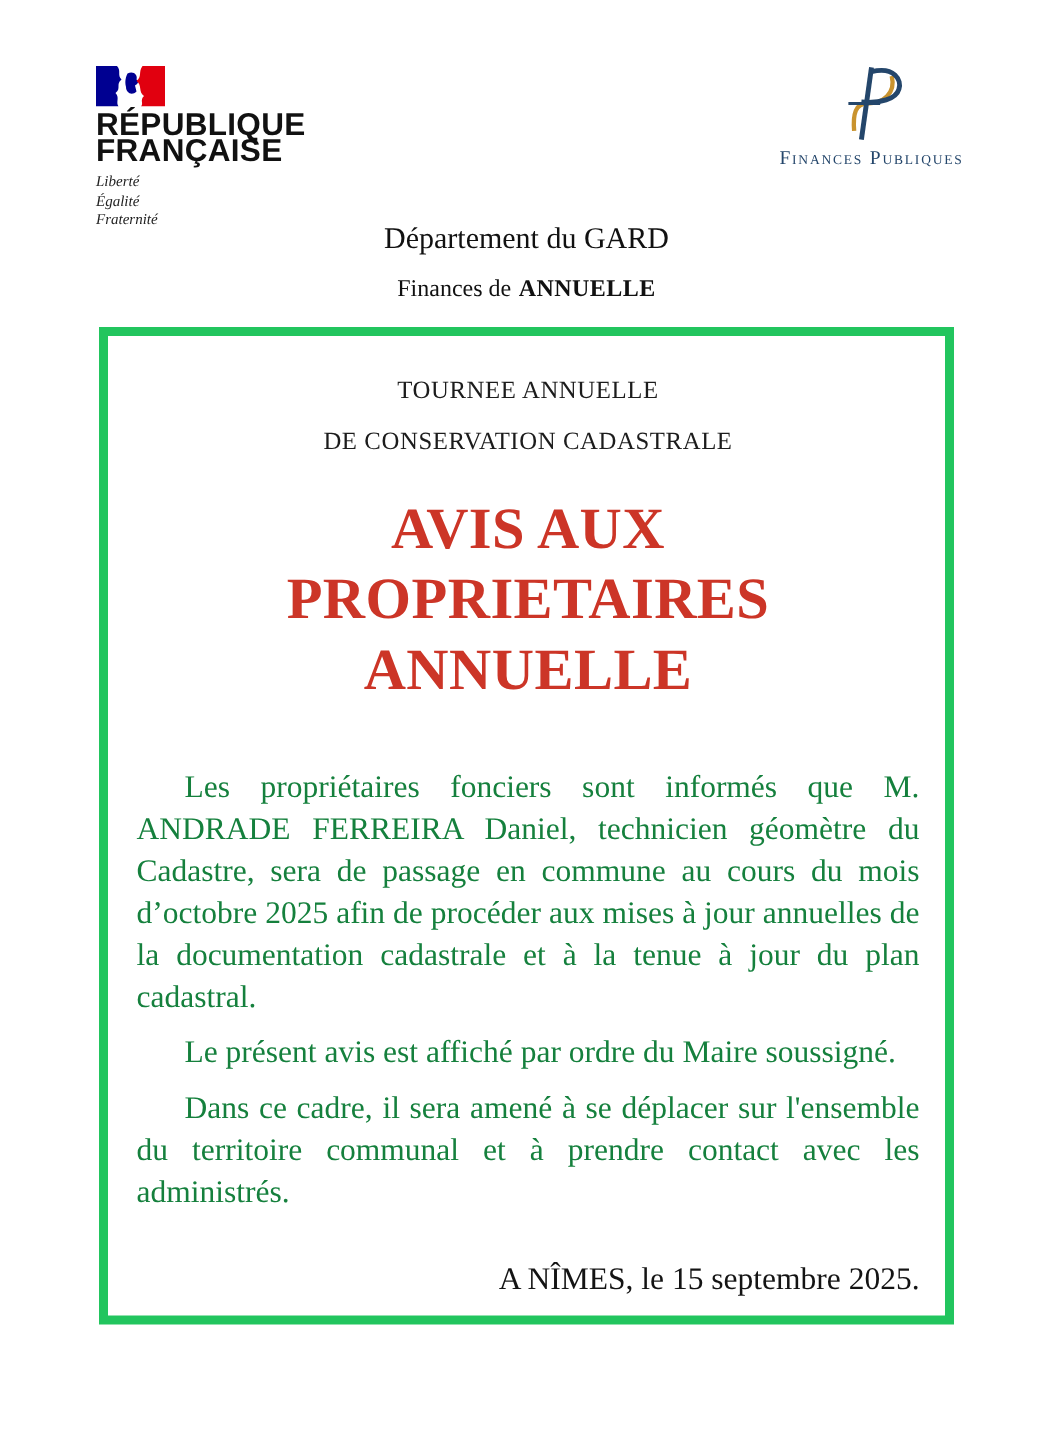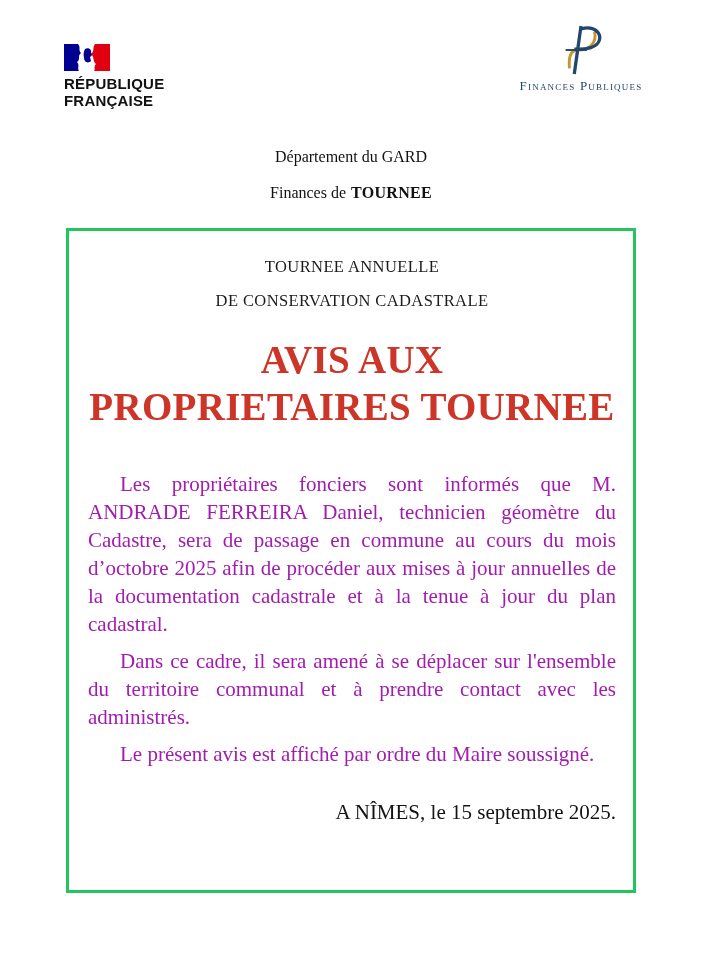--- a/index.html
+++ b/index.html
@@ -13,63 +13,63 @@
     color: #1a1a1a;
     overflow: hidden;
   }
 
   
   .rf-logo { position:absolute; left:64px; top:44px; }
   .rf-flag { display:block; margin-bottom:4px; }
   .rf-title {
     font-family:"Liberation Sans", sans-serif;
     font-weight:bold;
-    font-size:15px;
+    font-size:21px;
     line-height:17px;
     letter-spacing:0.2px;
     color:#111;
   }
   .rf-motto {
     margin-top:7px;
     font-style:italic;
     font-size:10px;
     line-height:12.5px;
     color:#222;
   }
 
   
-  .fp-logo { position:absolute; right:56px; top:24px; width:130px; text-align:center; }
+  .fp-logo { position:absolute; right:56px; top:43px; width:130px; text-align:center; }
   .fp-monogram { display:block; margin:0 auto 2px auto; }
   .fp-label {
     font-family:"Liberation Serif", serif;
     font-variant: small-caps;
     font-size:13px;
     letter-spacing:1.2px;
     color:#24466b;
     white-space:nowrap;
   }
 
   
   .dept-line {
     position:absolute; top:148px; left:0; width:100%;
-    text-align:center; font-size:16px; color:#111;
+    text-align:center; font-size:20px; color:#111;
   }
   .commune-line {
     position:absolute; top:184px; left:0; width:100%;
     text-align:center; font-size:16px; color:#111;
   }
   .commune-line b { margin-left:5px; letter-spacing:0.3px; }
 
   
   .notice-box {
     position:absolute;
-    left:66px; top:228px;
+    left:66px; top:218px;
     width:570px; height:665px;
     box-sizing:border-box;
-    border:3px solid #22c55e;
+    border:6px solid #22c55e;
     background:#ffffff;
     padding:26px 17px 0 19px;
   }
   .subtitle {
     text-align:center;
     font-size:16.5px;
     letter-spacing:0.4px;
     color:#1c1c1c;
   }
   .subtitle + .subtitle { margin-top:14px; }
@@ -82,21 +82,21 @@
     color:#cc3527;
     letter-spacing:0.3px;
   }
   .body-text { margin-top:40px; }
   .body-text p {
     margin:0;
     font-size:21px;
     line-height:28px;
     text-align:justify;
     text-indent:32px;
-    color:#a21caf;
+    color:#15803d;
   }
   .body-text p + p { margin-top:9px; }
   .date-line {
     margin-top:32px;
     text-align:right;
     font-size:21px;
     color:#141414;
   }
 </style>
 </head>
@@ -107,48 +107,53 @@
   <div class="rf-logo">
     <svg class="rf-flag" width="46" height="27" viewBox="0 0 46 27">
       <path d="M0,0 H14 C17,3 14,6 17,9 C13,12 17,15 13,18 C16,21 13,24 15,27 H0 Z" fill="#000091"></path>
       <path d="M21,5 C25,3 28,6 27,9 C29,10 28,12 26,13 L27,17 C24,20 20,18 20,14 C19,10 20,7 21,5 Z" fill="#000091"></path>
       <path d="M46,0 H31 C28,4 31,7 27,10 C31,13 28,17 32,20 C29,23 32,25 30,27 H46 Z" fill="#e1000f"></path>
     </svg>
     <div class="rf-title">
       <div>RÉPUBLIQUE</div>
       <div>FRANÇAISE</div>
     </div>
+    <div class="rf-motto">
+      <div>Liberté</div>
+      <div>Égalité</div>
+      <div>Fraternité</div>
+    </div>
   </div>
 
   <div class="fp-logo">
     <svg class="fp-monogram" width="48" height="52" viewBox="0 0 48 54">
       <path d="M38 8 C41 20 32 27 21 27 C13 27 11 34 12 46" stroke="#c9932e" stroke-width="3" fill="none"></path>
       <path d="M24 2 L17 52" stroke="#24466b" stroke-width="3.4" fill="none"></path>
       <path d="M24 5 C40 1 45 11 43 17 C41 24 30 27 17 26" stroke="#24466b" stroke-width="3.4" fill="none"></path>
       <path d="M8 27 H30" stroke="#24466b" stroke-width="2" fill="none"></path>
     </svg>
     <div class="fp-label">Finances Publiques</div>
   </div>
 
   <div class="dept-line">Département du GARD</div>
   <div class="commune-line">
-    <span>Finances de</span><b>TOURNEE</b>
+    <span>Finances de</span><b>ANNUELLE</b>
   </div>
 
   <div class="notice-box">
     <div class="subtitle">TOURNEE ANNUELLE</div>
     <div class="subtitle">DE CONSERVATION CADASTRALE</div>
 
     <div class="notice-title">
       <div>AVIS AUX</div>
-      <div>PROPRIETAIRES TOURNEE</div>
+      <div>PROPRIETAIRES ANNUELLE</div>
     </div>
 
     <div class="body-text">
       <p>Les propriétaires fonciers sont informés que M. ANDRADE FERREIRA Daniel, technicien géomètre du Cadastre, sera de passage en commune au cours du mois d’octobre 2025 afin de procéder aux mises à jour annuelles de la documentation cadastrale et à la tenue à jour du plan cadastral.</p>
+      <p>Le présent avis est affiché par ordre du Maire soussigné.</p>
       <p>Dans ce cadre, il sera amené à se déplacer sur l'ensemble du territoire communal et à prendre contact avec les administrés.</p>
-      <p>Le présent avis est affiché par ordre du Maire soussigné.</p>
     </div>
 
     <div class="date-line">A NÎMES, le 15 septembre 2025.</div>
   </div>
 
 </div>
 
 </body></html>

